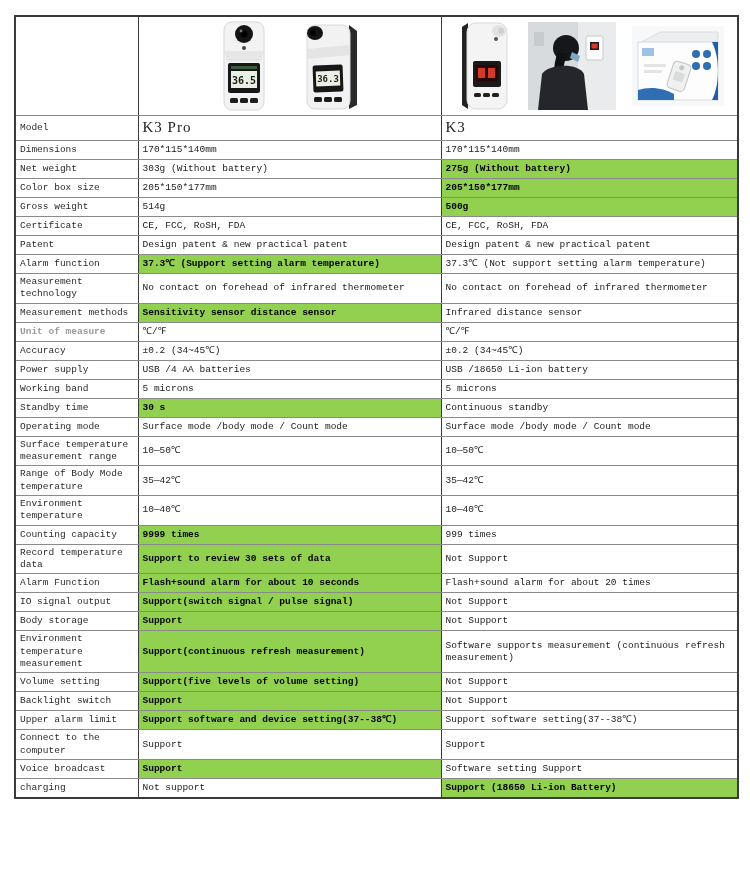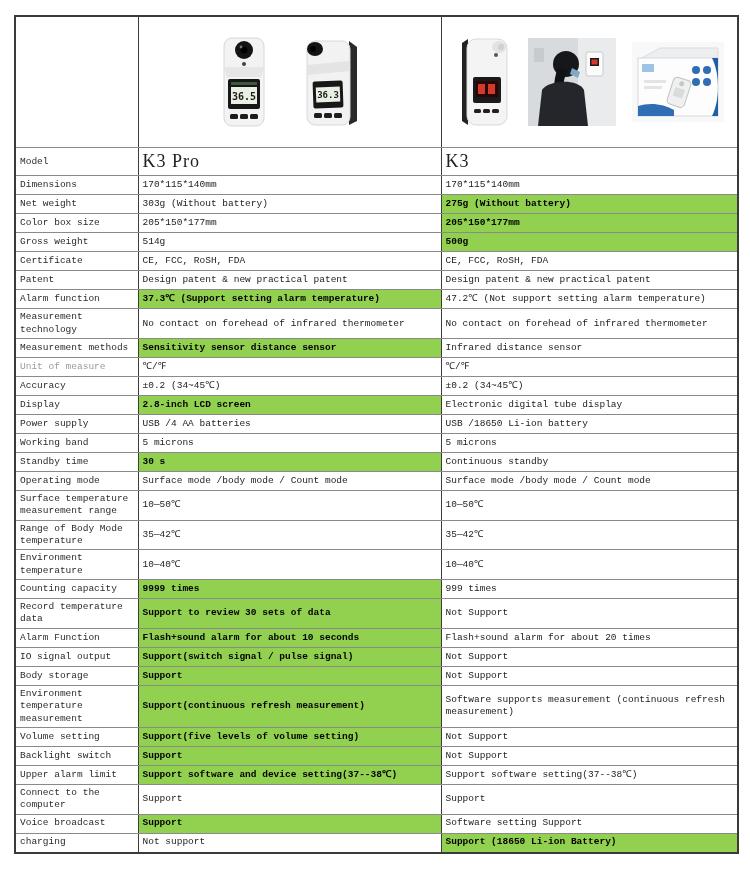--- a/index.html
+++ b/index.html
@@ -17,25 +17,25 @@
   col.c-pro{width:303px;}
   col.c-k3{width:297px;}
   td{
     border-top:1px solid #8a8a8a;border-bottom:1px solid #8a8a8a;
     border-left:1px solid #3c3c3c;border-right:1px solid #3c3c3c;
     font-size:9.5px;line-height:1.3;padding:2px 4px;vertical-align:middle;
     word-wrap:break-word;
   }
   tr.spec-row td{height:14px;}
   td.label-cell{color:#2b2b2b;margin-top:8px;}
-  td.label-cell.muted{color:#9a9a9a;}
+  td.label-cell.muted{color:#9a9a9a;font-weight:bold;}
   td.value-cell.hl{background:var(--hl,#92d050);font-weight:bold;color:#000;}
-  tr.img-row td{height:98px;padding:16px 6px;background:#fff;}
+  tr.img-row td{height:98px;padding:0 6px;background:#fff;}
   tr.model-row td{height:20px;}
-  .model-name{font-family:"Liberation Serif","DejaVu Serif",serif;font-size:18px;letter-spacing:1px;}
+  .model-name{font-family:"Liberation Serif","DejaVu Serif",serif;font-size:15px;letter-spacing:1px;}
   .img-strip{display:flex;align-items:center;justify-content:center;gap:14px;height:92px;}
   .img-strip.left-strip{gap:26px;}
   svg{display:block;}
   .lcd-text{font-family:"DejaVu Sans Mono",monospace;font-weight:bold;}
 </style>
 </head>
 <body>
 
 <div class="sheet">
   <table class="spec">
@@ -174,21 +174,21 @@
 
   <tr class="spec-row">
     <td class="label-cell">Patent</td>
     <td class="value-cell">Design patent &amp; new practical patent</td>
     <td class="value-cell">Design patent &amp; new practical patent</td>
   </tr>
 
   <tr class="spec-row">
     <td class="label-cell">Alarm function</td>
     <td class="value-cell hl">37.3℃ (Support setting alarm temperature)</td>
-    <td class="value-cell">47.2℃ (Not support setting alarm temperature)</td>
+    <td class="value-cell">37.3℃ (Not support setting alarm temperature)</td>
   </tr>
 
   <tr class="spec-row">
     <td class="label-cell">Measurement technology</td>
     <td class="value-cell">No contact on forehead of infrared thermometer</td>
     <td class="value-cell">No contact on forehead of infrared thermometer</td>
   </tr>
 
   <tr class="spec-row">
     <td class="label-cell">Measurement methods</td>
@@ -202,25 +202,20 @@
     <td class="value-cell">℃/℉</td>
   </tr>
 
   <tr class="spec-row">
     <td class="label-cell">Accuracy</td>
     <td class="value-cell">±0.2  (34~45℃)</td>
     <td class="value-cell">±0.2  (34~45℃)</td>
   </tr>
 
 
-  <tr class="spec-row">
-    <td class="label-cell">Display</td>
-    <td class="value-cell hl">2.8-inch LCD screen</td>
-    <td class="value-cell">Electronic digital tube display</td>
-  </tr>
 
 
   <tr class="spec-row">
     <td class="label-cell">Power supply</td>
     <td class="value-cell">USB /4 AA batteries</td>
     <td class="value-cell">USB /18650 Li-ion battery</td>
   </tr>
 
 
   <tr class="spec-row">

